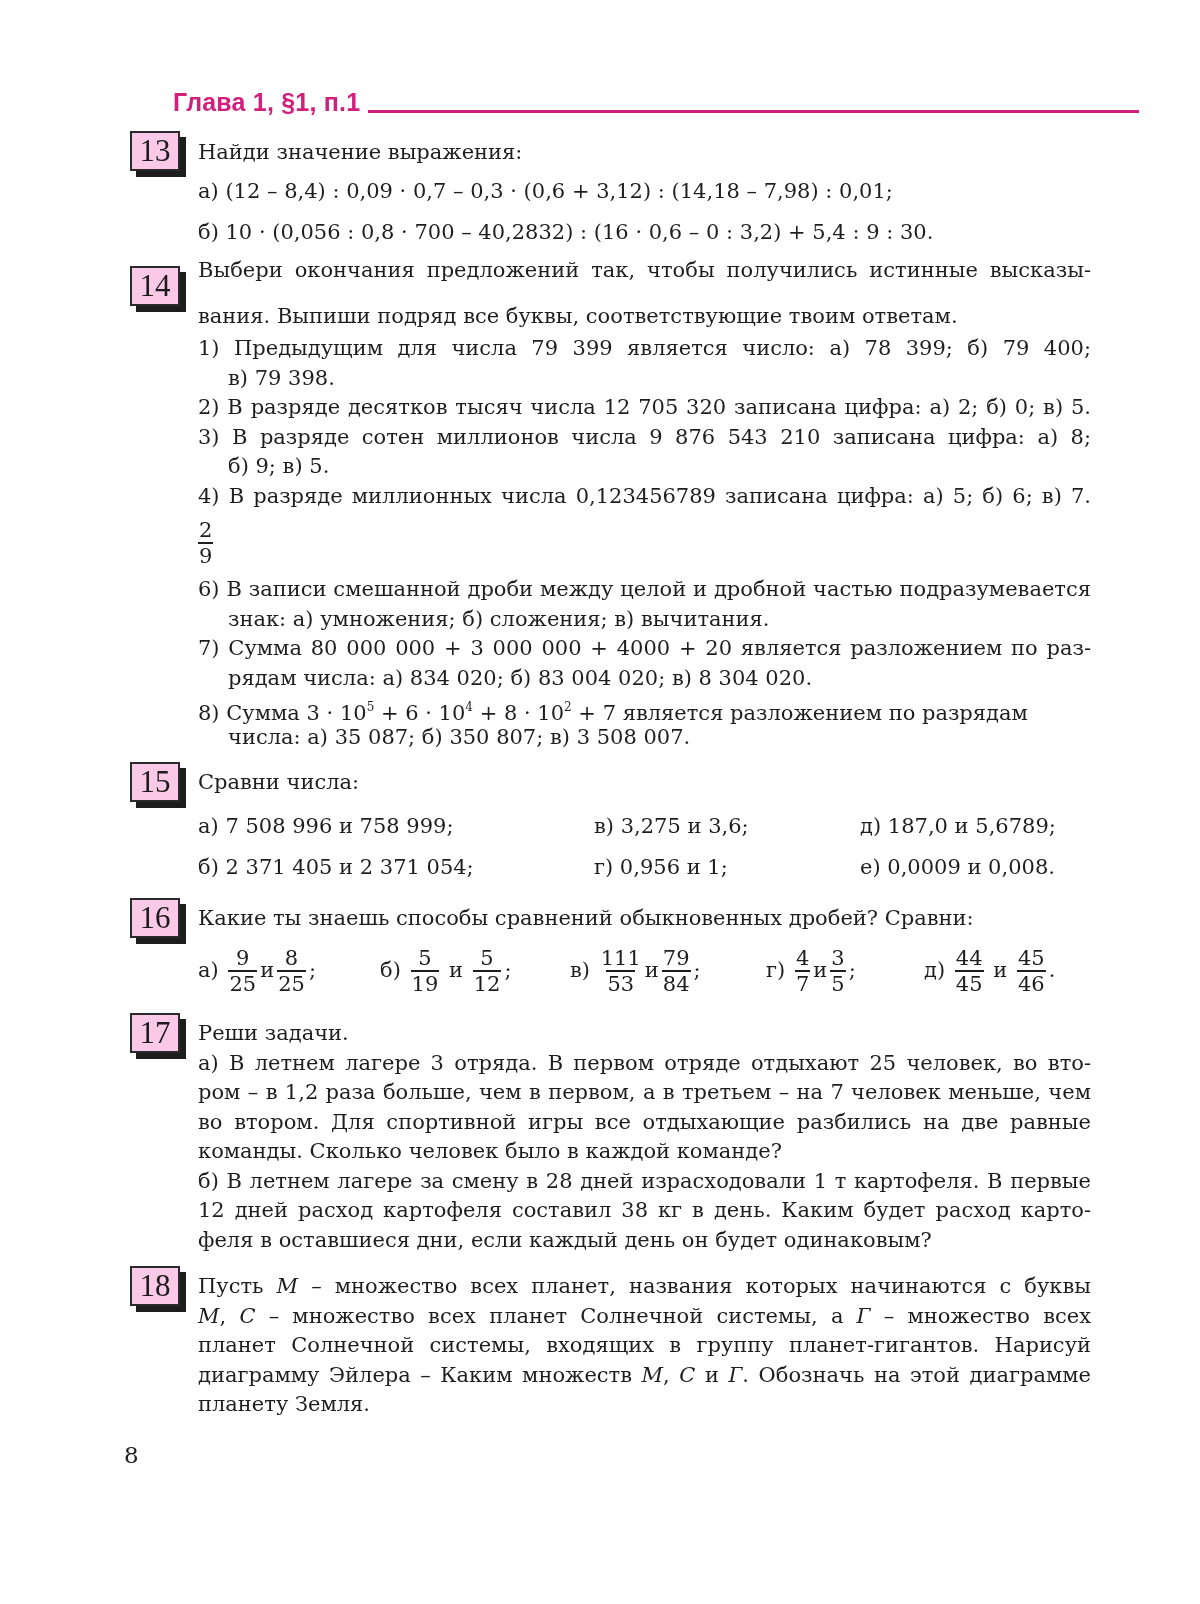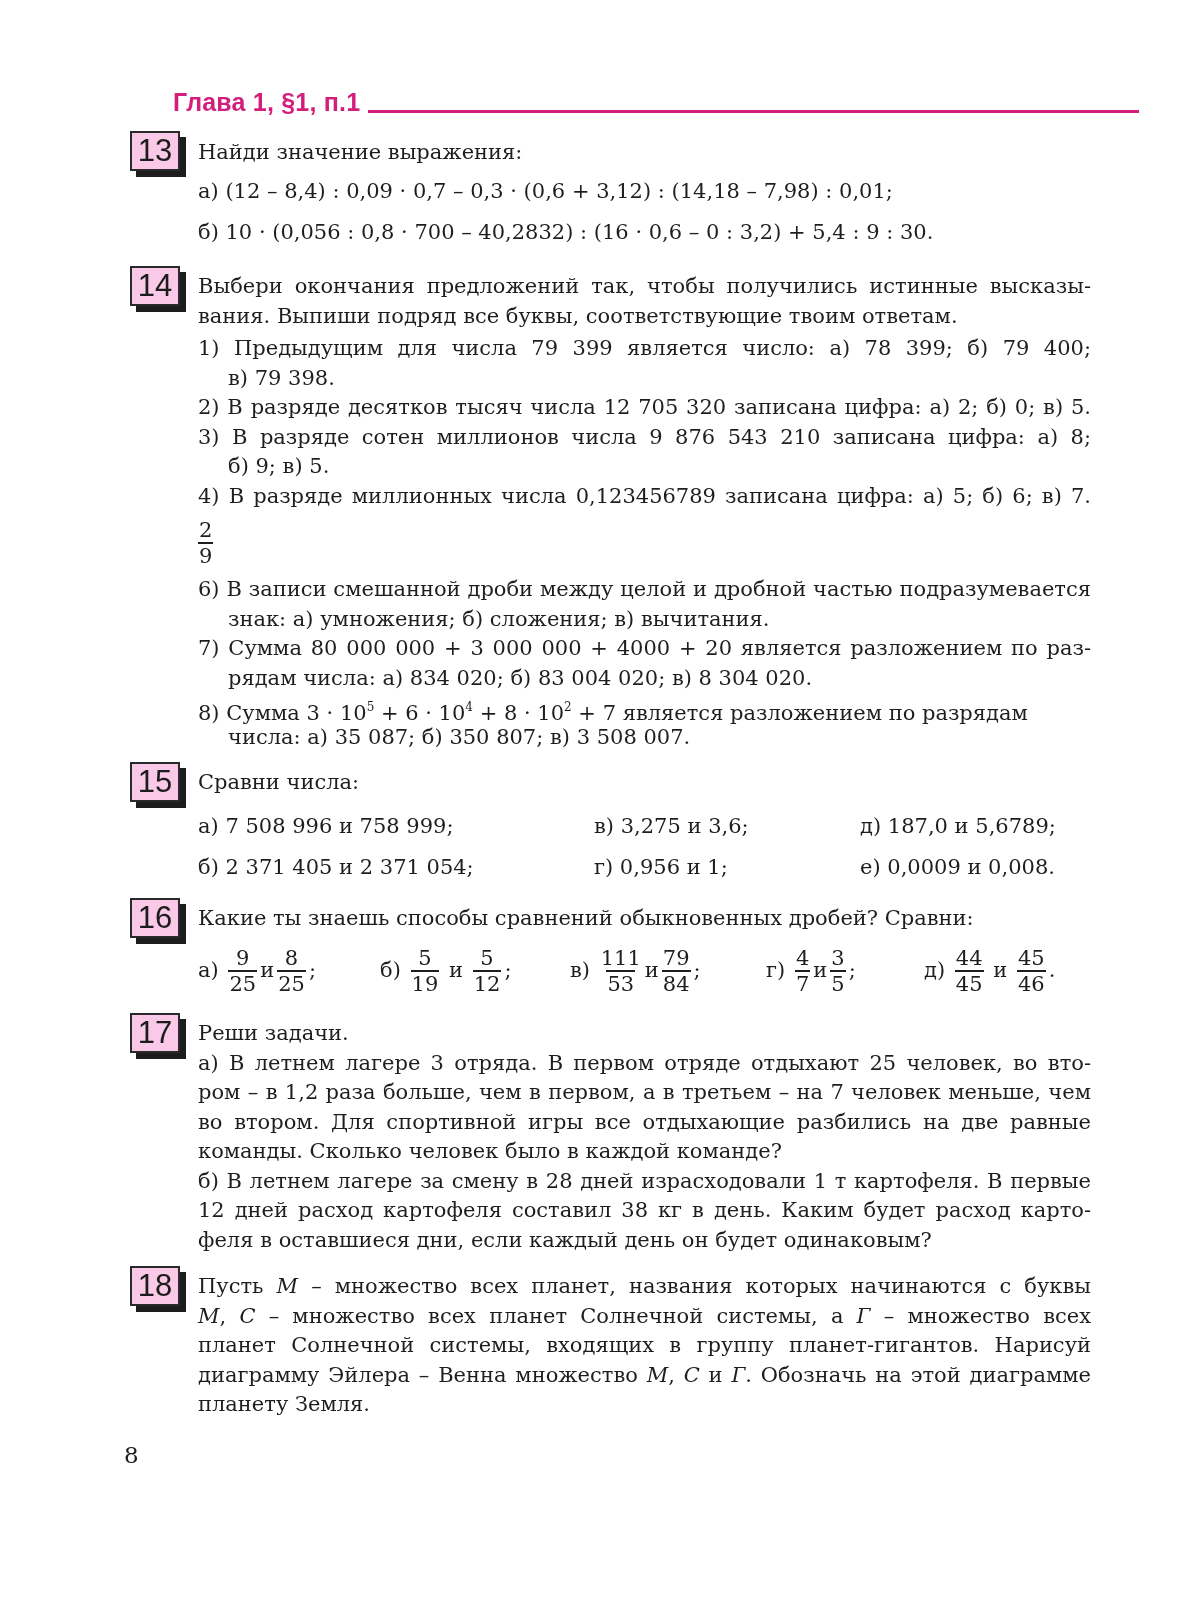--- a/index.html
+++ b/index.html
@@ -10,21 +10,21 @@
   .header { position: absolute; left: 130px; top: 86px; width: 966px; height: 30px; display: flex; align-items: flex-end; margin-left: 43px; }
   .header-title {
     font-family: "Liberation Sans", "DejaVu Sans", sans-serif; font-weight: bold;
     font-size: 25px; color: #d21f7c; white-space: nowrap; line-height: 28px; letter-spacing: 0.2px;
   }
   .header-rule { flex: 1; height: 3px; background: #d21f7c; margin-left: 8px; margin-bottom: 3px; }
 
   .num-box {
     position: absolute; left: 130px; width: 46px; height: 36px;
     background: #f9c9e7; border: 2px solid #2a2a2a; box-shadow: 6px 6px 0 #1c1c1c;
-    font-family: Liberation Sans, sans-serif; font-size: 31px;
+    font-family: Liberation Serif, serif; font-size: 31px;
     text-align: center; line-height: 36px; color: #1c1c1c;
   }
   .line {
     position: absolute; font-size: 21px; line-height: 28px; white-space: nowrap; color: #1e1e1e;
   }
   .just { text-align: justify; text-align-last: justify; }
   .i { font-style: italic; }
   sup { font-size: 12px; vertical-align: 9px; }
 
   .frac { display: inline-flex; flex-direction: column; align-items: center; vertical-align: middle; margin: 0 3px; line-height: 24px; }
@@ -40,21 +40,21 @@
   <span class="header-title">Глава 1, §1, п.1</span>
   <span class="header-rule"></span>
 </div>
 
 <div class="num-box" style="top:131px">13</div>
 <div class="line" style="left:198px; top:138px">Найди значение выражения:</div>
 <div class="line" style="left:198px; top:177px">а) (12 – 8,4) : 0,09 · 0,7 – 0,3 · (0,6 + 3,12) : (14,18 – 7,98) : 0,01;</div>
 <div class="line" style="left:198px; top:218px">б) 10 · (0,056 : 0,8 · 700 – 40,2832) : (16 · 0,6 – 0 : 3,2) + 5,4 : 9 : 30.</div>
 
 <div class="num-box" style="top:266px">14</div>
-<div class="line just" style="left:198px; top:272px; width:893px">Выбери окончания предложений так, чтобы получились истинные высказы-</div>
+<div class="line just" style="left:198px; top:256px; width:893px">Выбери окончания предложений так, чтобы получились истинные высказы-</div>
 <div class="line" style="left:198px; top:302px">вания. Выпиши подряд все буквы, соответствующие твоим ответам.</div>
 <div class="line just" style="left:198px; top:334px; width:893px">1) Предыдущим для числа 79 399 является число: а) 78 399; б) 79 400;</div>
 <div class="line" style="left:228px; top:364px">в) 79 398.</div>
 <div class="line just" style="left:198px; top:393px; width:893px">2) В разряде десятков тысяч числа 12 705 320 записана цифра: а) 2; б) 0; в) 5.</div>
 <div class="line just" style="left:198px; top:423px; width:893px">3) В разряде сотен миллионов числа 9 876 543 210 записана цифра: а) 8;</div>
 <div class="line" style="left:228px; top:452px">б) 9; в) 5.</div>
 <div class="line just" style="left:198px; top:482px; width:893px">4) В разряде миллионных числа 0,123456789 записана цифра: а) 5; б) 6; в) 7.</div>
 <div class="line" style="left:198px; top:516px; line-height:50px">
   <span class="frac" style="margin:0 6px 0 0">
       <span class="num">2</span>
@@ -140,16 +140,16 @@
 <div class="line just" style="left:198px; top:1108px; width:893px">во втором. Для спортивной игры все отдыхающие разбились на две равные</div>
 <div class="line" style="left:198px; top:1137px">команды. Сколько человек было в каждой команде?</div>
 <div class="line just" style="left:198px; top:1167px; width:893px">б) В летнем лагере за смену в 28 дней израсходовали 1 т картофеля. В первые</div>
 <div class="line just" style="left:198px; top:1196px; width:893px">12 дней расход картофеля составил 38 кг в день. Каким будет расход карто-</div>
 <div class="line" style="left:198px; top:1226px">феля в оставшиеся дни, если каждый день он будет одинаковым?</div>
 
 <div class="num-box" style="top:1266px">18</div>
 <div class="line just" style="left:198px; top:1272px; width:893px"><span>Пусть </span><span class="i">M</span><span> – множество всех планет, названия которых начинаются с буквы</span></div>
 <div class="line just" style="left:198px; top:1302px; width:893px"><span class="i">M</span><span>, </span><span class="i">C</span><span> – множество всех планет Солнечной системы, а </span><span class="i">Г</span><span> – множество всех</span></div>
 <div class="line just" style="left:198px; top:1331px; width:893px">планет Солнечной системы, входящих в группу планет-гигантов. Нарисуй</div>
-<div class="line just" style="left:198px; top:1361px; width:893px"><span>диаграмму Эйлера – Венна множество </span><span class="i">M</span><span>, </span><span class="i">C</span><span> и </span><span class="i">Г</span><span>. Обозначь на этой диаграмме</span></div>
+<div class="line just" style="left:198px; top:1361px; width:893px"><span>диаграмму Эйлера – Каким множеств </span><span class="i">M</span><span>, </span><span class="i">C</span><span> и </span><span class="i">Г</span><span>. Обозначь на этой диаграмме</span></div>
 <div class="line" style="left:198px; top:1390px">планету Земля.</div>
 
 <div class="page-number">8</div>
 
 </body></html>

